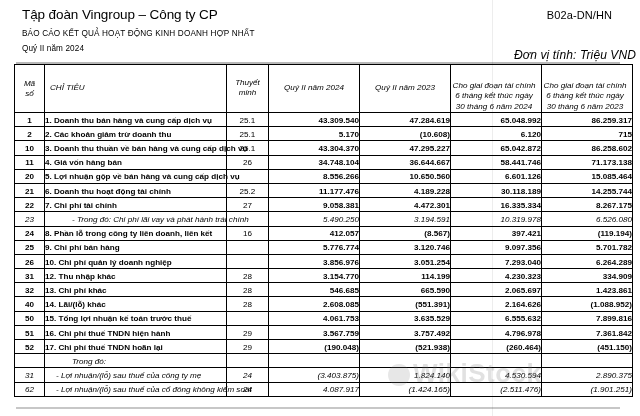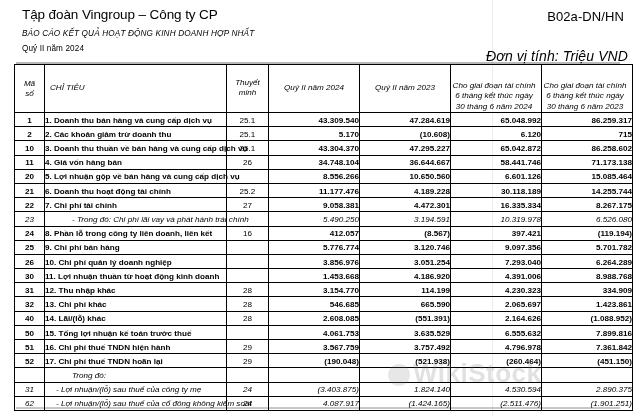--- a/index.html
+++ b/index.html
@@ -34,40 +34,39 @@
     letter-spacing: -0.1px;
     line-height: 16px;
     margin: 0;
   }
   .report-title {
     font-size: 8.2px;
     letter-spacing: 0.15px;
     line-height: 13px;
     margin: 4px 0 0 0;
     white-space: nowrap;
-    font-style: italic;
   }
   .report-period {
     font-size: 8.2px;
     letter-spacing: 0.1px;
     line-height: 12px;
     margin: 3px 0 0 0;
   }
   .form-code {
     position: absolute;
     top: 9px;
-    right: 16px;
-    font-size: 13px;
+    right: 28px;
+    font-size: 11px;
     letter-spacing: 0.1px;
   }
   .unit-note {
     position: absolute;
     top: 48px;
-    right: 12px;
-    font-size: 14px;
+    right: 4px;
+    font-size: 12px;
     font-style: italic;
     letter-spacing: 0.1px;
   }
 
   
   .stmt-wrap {
     position: absolute;
     top: 64px;
     left: 14px;
     width: 618px;
@@ -337,29 +336,20 @@
           <tr>
             <td class="code">26</td>
             <td class="item">10. Chi phí quản lý doanh nghiệp</td>
             <td class="note"></td>
             <td class="num">3.856.976</td>
             <td class="num">3.051.254</td>
             <td class="num">7.293.040</td>
             <td class="num">6.264.289</td>
           </tr>
           <tr>
-            <td class="code">30</td>
-            <td class="item">11. Lợi nhuận thuần từ hoạt động kinh doanh</td>
-            <td class="note"></td>
-            <td class="num">1.453.668</td>
-            <td class="num">4.186.920</td>
-            <td class="num">4.391.006</td>
-            <td class="num">8.988.768</td>
-          </tr>
-          <tr>
             <td class="code">31</td>
             <td class="item">12. Thu nhập khác</td>
             <td class="note">28</td>
             <td class="num">3.154.770</td>
             <td class="num">114.199</td>
             <td class="num">4.230.323</td>
             <td class="num">334.909</td>
           </tr>
           <tr>
             <td class="code">32</td>

